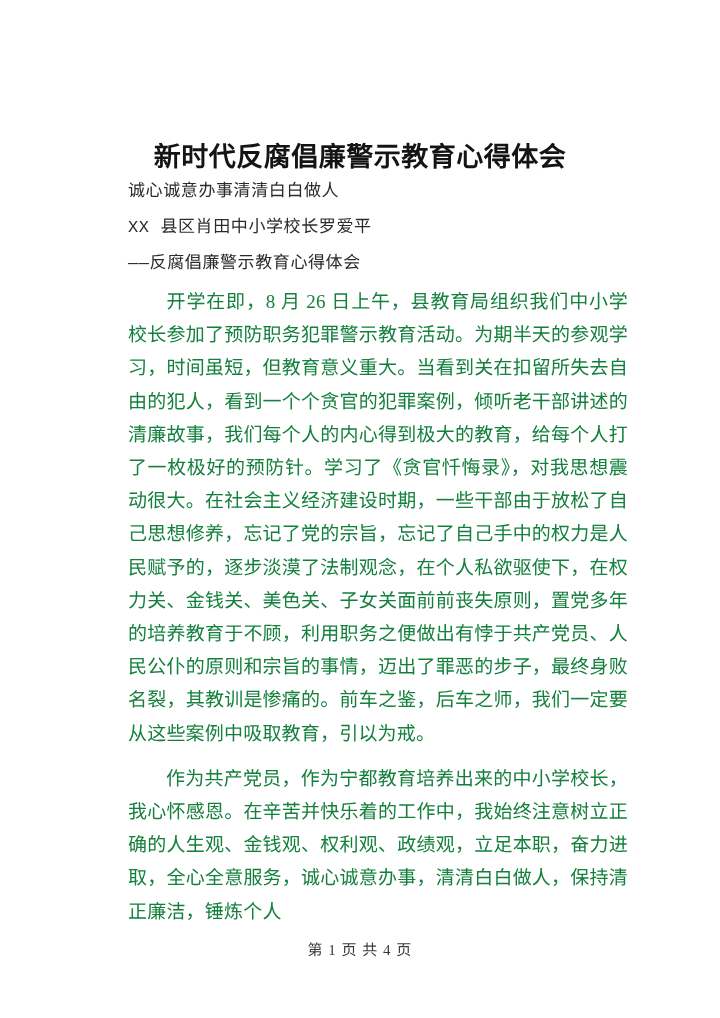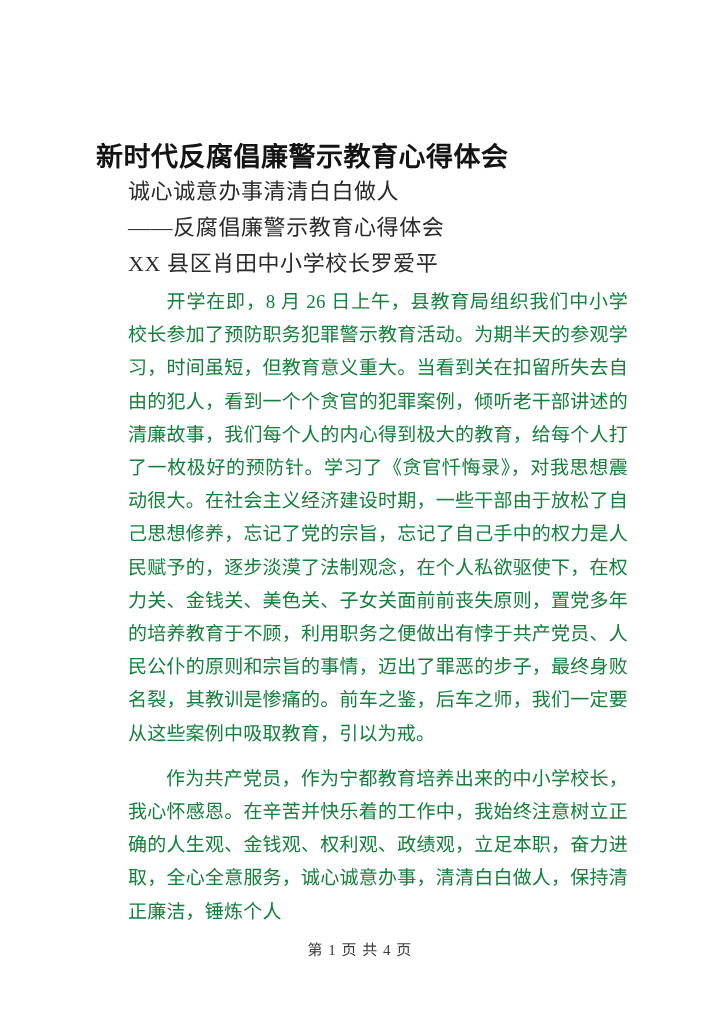--- a/index.html
+++ b/index.html
@@ -33,42 +33,44 @@
     height: 1018px;
     padding: 0;
     box-sizing: border-box;
   }
 
   .doc-title {
     position: absolute;
     left: 96px;
     top: 120px;
     width: 528px;
+    text-align: center;
     font-family: "Liberation Sans", "DejaVu Sans", sans-serif;
     font-weight: bold;
     font-size: 27px;
     line-height: 38px;
     letter-spacing: 0.5px;
     color: #141414;
     white-space: nowrap;
   }
 
   .subtitle-block {
     position: absolute;
     left: 128px;
     top: 174px;
     width: 500px;
   }
 
   .subline {
-    font-size: 22px;
+    font-size: 17px;
     line-height: 36px;
     letter-spacing: 0.6px;
     color: #2b2b2b;
     white-space: nowrap;
+    font-family: Liberation Mono, monospace;
   }
 
   .body-block {
     position: absolute;
     left: 128px;
     top: 285px;
     width: 500px;
   }
 
   .para {
@@ -106,22 +108,22 @@
 </head>
 <body>
 
 <div class="page">
   <div class="page-body">
 
     <h1 class="doc-title">新时代反腐倡廉警示教育心得体会</h1>
 
     <div class="subtitle-block">
       <div class="subline">诚心诚意办事清清白白做人</div>
+      <div class="subline">XX 县区肖田中小学校长罗爱平</div>
       <div class="subline">——反腐倡廉警示教育心得体会</div>
-      <div class="subline">XX 县区肖田中小学校长罗爱平</div>
     </div>
 
     <div class="body-block">
       <p class="para"><span class="indent"></span><span>开学在即，8 月 26 日上午，县教育局组织我们中小学校长参加了预防职务犯罪警示教育活动。为期半天的参观学习，时间虽短，但教育意义重大。当看到关在扣留所失去自由的犯人，看到一个个贪官的犯罪案例，倾听老干部讲述的清廉故事，我们每个人的内心得到极大的教育，给每个人打了一枚极好的预防针。学习了《贪官忏悔录》，对我思想震动很大。在社会主义经济建设时期，一些干部由于放松了自己思想修养，忘记了党的宗旨，忘记了自己手中的权力是人民赋予的，逐步淡漠了法制观念，在个人私欲驱使下，在权力关、金钱关、美色关、子女关面前前丧失原则，置党多年的培养教育于不顾，利用职务之便做出有悖于共产党员、人民公仆的原则和宗旨的事情，迈出了罪恶的步子，最终身败名裂，其教训是惨痛的。前车之鉴，后车之师，我们一定要从这些案例中吸取教育，引以为戒。</span></p>
       <p class="para"><span class="indent"></span><span>作为共产党员，作为宁都教育培养出来的中小学校长，我心怀感恩。在辛苦并快乐着的工作中，我始终注意树立正确的人生观、金钱观、权利观、政绩观，立足本职，奋力进取，全心全意服务，诚心诚意办事，清清白白做人，保持清正廉洁，锤炼个人</span></p>
     </div>
 
     <div class="footer">第 1 页  共 4 页</div>
 
   </div>

